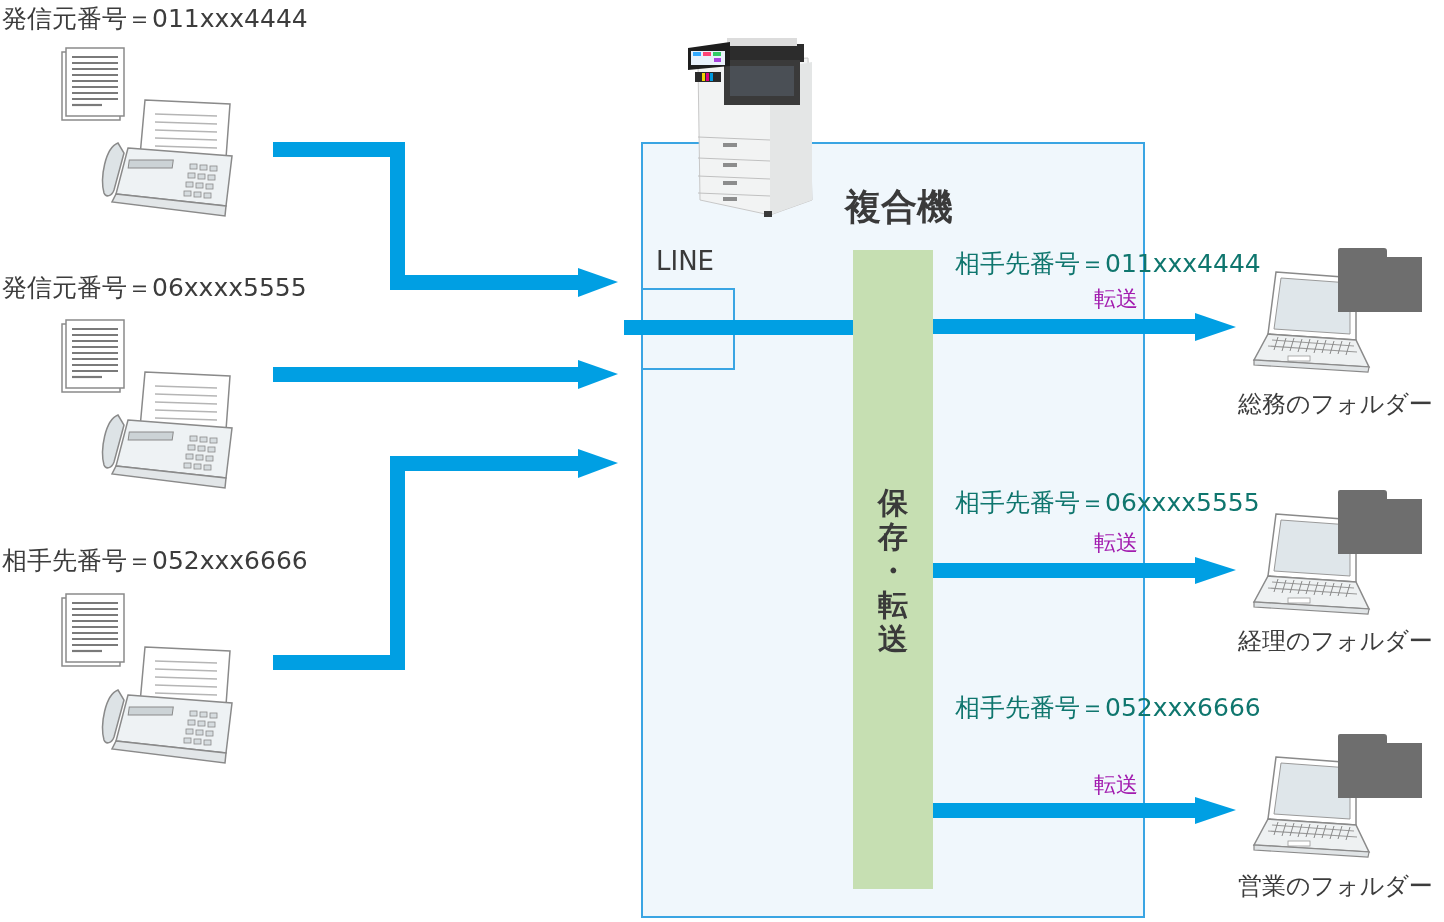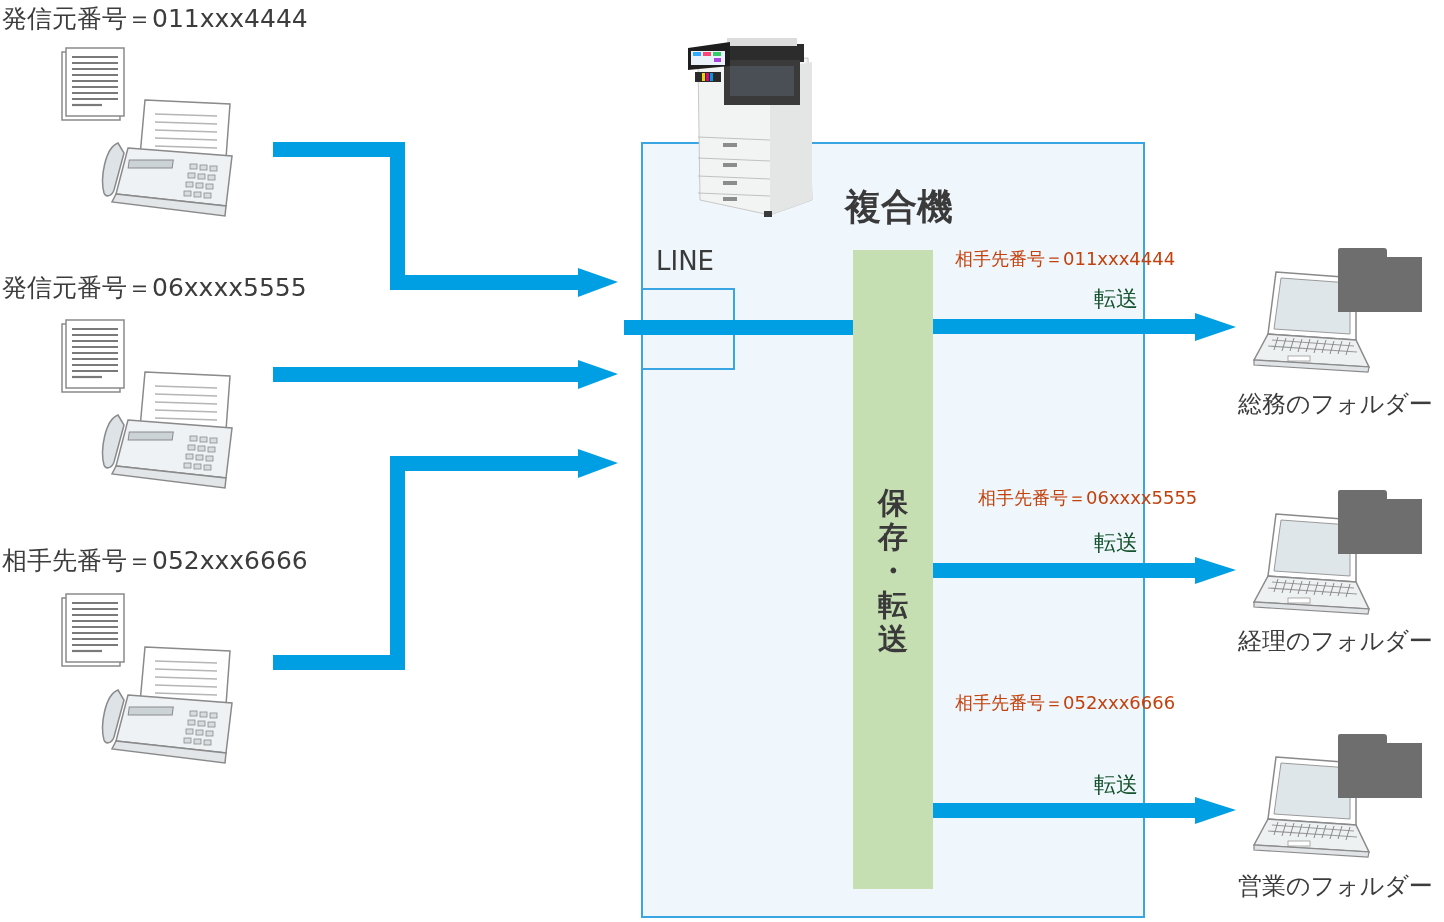--- a/index.html
+++ b/index.html
@@ -18,22 +18,22 @@
   }
   .green-bar { left: 853px; top: 250px; width: 80px; height: 639px; background: #c6dfb2; }
   .green-text {
     left: 853px; top: 486px; width: 80px; text-align: center;
     font-size: 30px; font-weight: bold; color: #3a3a3a; line-height: 34px;
   }
   .green-text span { display: block; }
   .mfp-title { left: 845px; top: 183px; font-size: 36px; font-weight: bold; color: #3a3a3a; }
   .line-label { left: 656px; top: 246px; font-size: 26px; color: #3a3a3a; }
   .line-box { left: 641px; top: 288px; width: 94px; height: 82px; border: 2px solid #3aa5e3; box-sizing: border-box; }
-  .dest-label { font-size: 18px; color: #c2410c; }
-  .fwd-label { font-size: 22px; color: #14532d; }
+  .dest-label { font-size: 25px; color: #0f766e; }
+  .fwd-label { font-size: 22px; color: #a21caf; }
   .folder-label { font-size: 24px; color: #3c3c3c; }
   svg.overlay { position: absolute; left: 0; top: 0; }
 </style>
 </head>
 <body>
 
 <div class="abs mfp-box"></div>
 <div class="abs line-box"></div>
 <div class="abs line-label">LINE</div>
 <div class="abs mfp-title">複合機</div>
@@ -47,21 +47,21 @@
 </div>
 
 <div class="abs label src-label" style="left:2px; top:2px;">発信元番号＝011xxx4444</div>
 <div class="abs label src-label" style="left:2px; top:271px;">発信元番号＝06xxxx5555</div>
 <div class="abs label src-label" style="left:2px; top:544px;">相手先番号＝052xxx6666</div>
 
 <div class="abs dest-label" style="left:955px; top:247px;">相手先番号＝011xxx4444</div>
 <div class="abs fwd-label" style="left:1094px; top:284px;">転送</div>
 <div class="abs folder-label" style="left:1238px; top:388px;">総務のフォルダー</div>
 
-<div class="abs dest-label" style="left:955px; top:486px;margin-left:23px;">相手先番号＝06xxxx5555</div>
+<div class="abs dest-label" style="left:955px; top:486px;">相手先番号＝06xxxx5555</div>
 <div class="abs fwd-label" style="left:1094px; top:528px;">転送</div>
 <div class="abs folder-label" style="left:1238px; top:625px;">経理のフォルダー</div>
 
 <div class="abs dest-label" style="left:955px; top:691px;">相手先番号＝052xxx6666</div>
 <div class="abs fwd-label" style="left:1094px; top:770px;">転送</div>
 <div class="abs folder-label" style="left:1238px; top:870px;">営業のフォルダー</div>
 
 <svg class="overlay" width="1444" height="922" viewBox="0 0 1444 922">
   <defs>
     <g id="doc">

